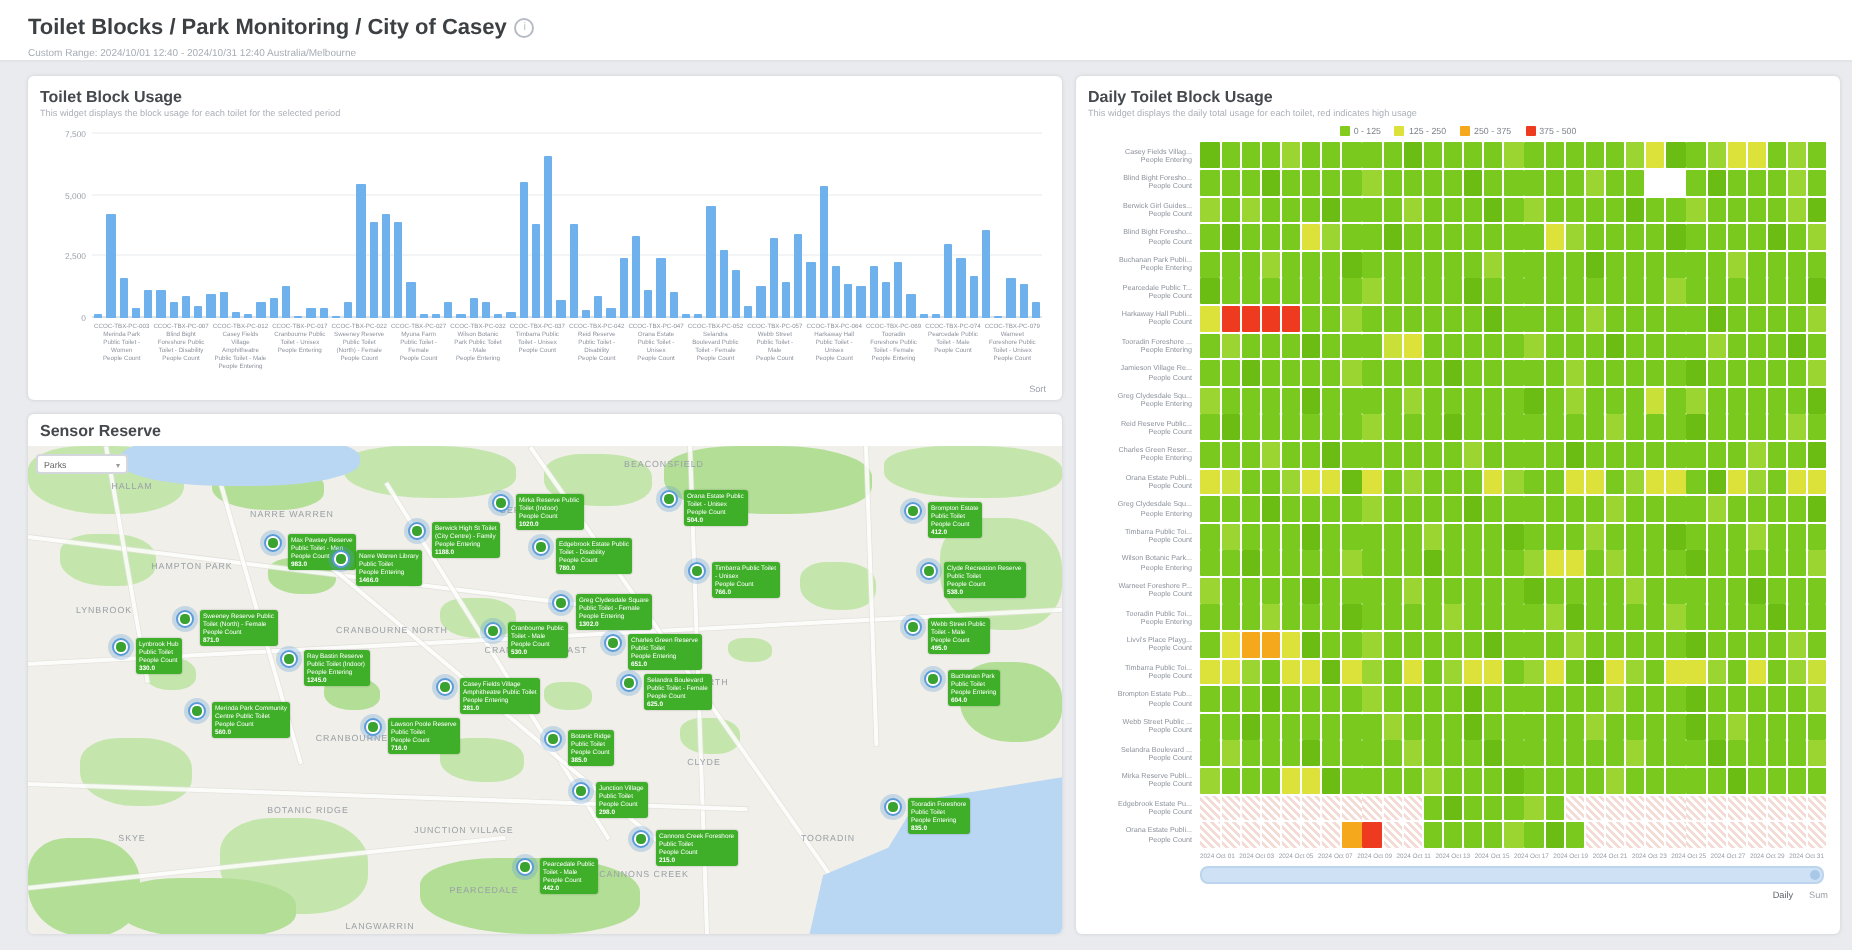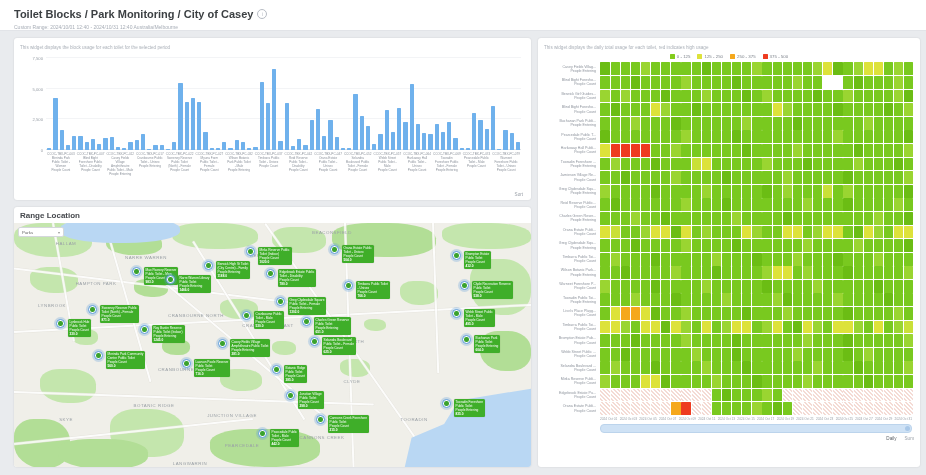--- a/index.html
+++ b/index.html
@@ -62,20 +62,21 @@
 <body>
 
 <div class="page">
 
   <div class="hdr">
     <h1>Toilet Blocks / Park Monitoring / City of Casey</h1><span class="info">i</span>
     <div class="sub">Custom Range: 2024/10/01 12:40 - 2024/10/31 12:40   Australia/Melbourne</div>
   </div>
 
   <div class="card" id="card-bar">
+    <h2>Toilet Block Usage</h2>
     <div class="sub">This widget displays the block usage for each toilet for the selected period</div>
     <div class="plot">
       <div id="bar-grid">
           <div class="gridline base" style="bottom: 0%;"></div>
           <div class="ytick" style="bottom: 0%;">0</div>
           <div class="gridline" style="bottom: 33.3333%;"></div>
           <div class="ytick" style="bottom: 33.3333%;">2,500</div>
           <div class="gridline" style="bottom: 66.6667%;"></div>
           <div class="ytick" style="bottom: 66.6667%;">5,000</div>
           <div class="gridline" style="bottom: 100%;"></div>
@@ -175,21 +176,21 @@
         <div class="bxl">CCOC-TBX-PC-057<br>Webb Street<br>Public Toilet -<br>Male<br>People Count</div>
         <div class="bxl">CCOC-TBX-PC-064<br>Harkaway Hall<br>Public Toilet -<br>Unisex<br>People Count</div>
         <div class="bxl">CCOC-TBX-PC-069<br>Tooradin<br>Foreshore Public<br>Toilet - Female<br>People Entering</div>
         <div class="bxl">CCOC-TBX-PC-074<br>Pearcedale Public<br>Toilet - Male<br>People Count</div>
         <div class="bxl">CCOC-TBX-PC-079<br>Warneet<br>Foreshore Public<br>Toilet - Unisex<br>People Count</div>
       </div>
     <div class="panel-foot">Sort</div>
   </div>
 
   <div class="card" id="card-map">
-    <h2>Range Location</h2>
+    <h2>Sensor Reserve</h2>
     <div id="map">
       <div id="map-decor">
           <div class="park" style="left: 0px; top: 0px; width: 78px; height: 34px;"></div>
           <div class="park d" style="left: 92px; top: 10px; width: 56px; height: 22px;"></div>
           <div class="park" style="left: 158px; top: 0px; width: 86px; height: 26px;"></div>
           <div class="park" style="left: 258px; top: 4px; width: 54px; height: 26px;"></div>
           <div class="park d" style="left: 318px; top: 0px; width: 104px; height: 34px;"></div>
           <div class="park" style="left: 428px; top: 0px; width: 89px; height: 26px;"></div>
           <div class="park" style="left: 16px; top: 44px; width: 48px; height: 26px;"></div>
           <div class="park d" style="left: 120px; top: 56px; width: 34px; height: 18px;"></div>
@@ -476,20 +477,21 @@
               <div>People Count</div>
               <div class="val">215.0</div>
             </div>
           </div>
         </div>
       <div id="map-select"><span>Parks</span><span class="car">▾</span></div>
     </div>
   </div>
 
   <div class="card" id="card-heat">
+    <h2>Daily Toilet Block Usage</h2>
     <div class="sub">This widget displays the daily total usage for each toilet, red indicates high usage</div>
     <div id="legend">
         <div class="litem">
           <span class="lsw" style="background: rgb(131, 204, 28);"></span>
           <span>0 - 125</span>
         </div>
         <div class="litem">
           <span class="lsw" style="background: rgb(221, 226, 58);"></span>
           <span>125 - 250</span>
         </div>

